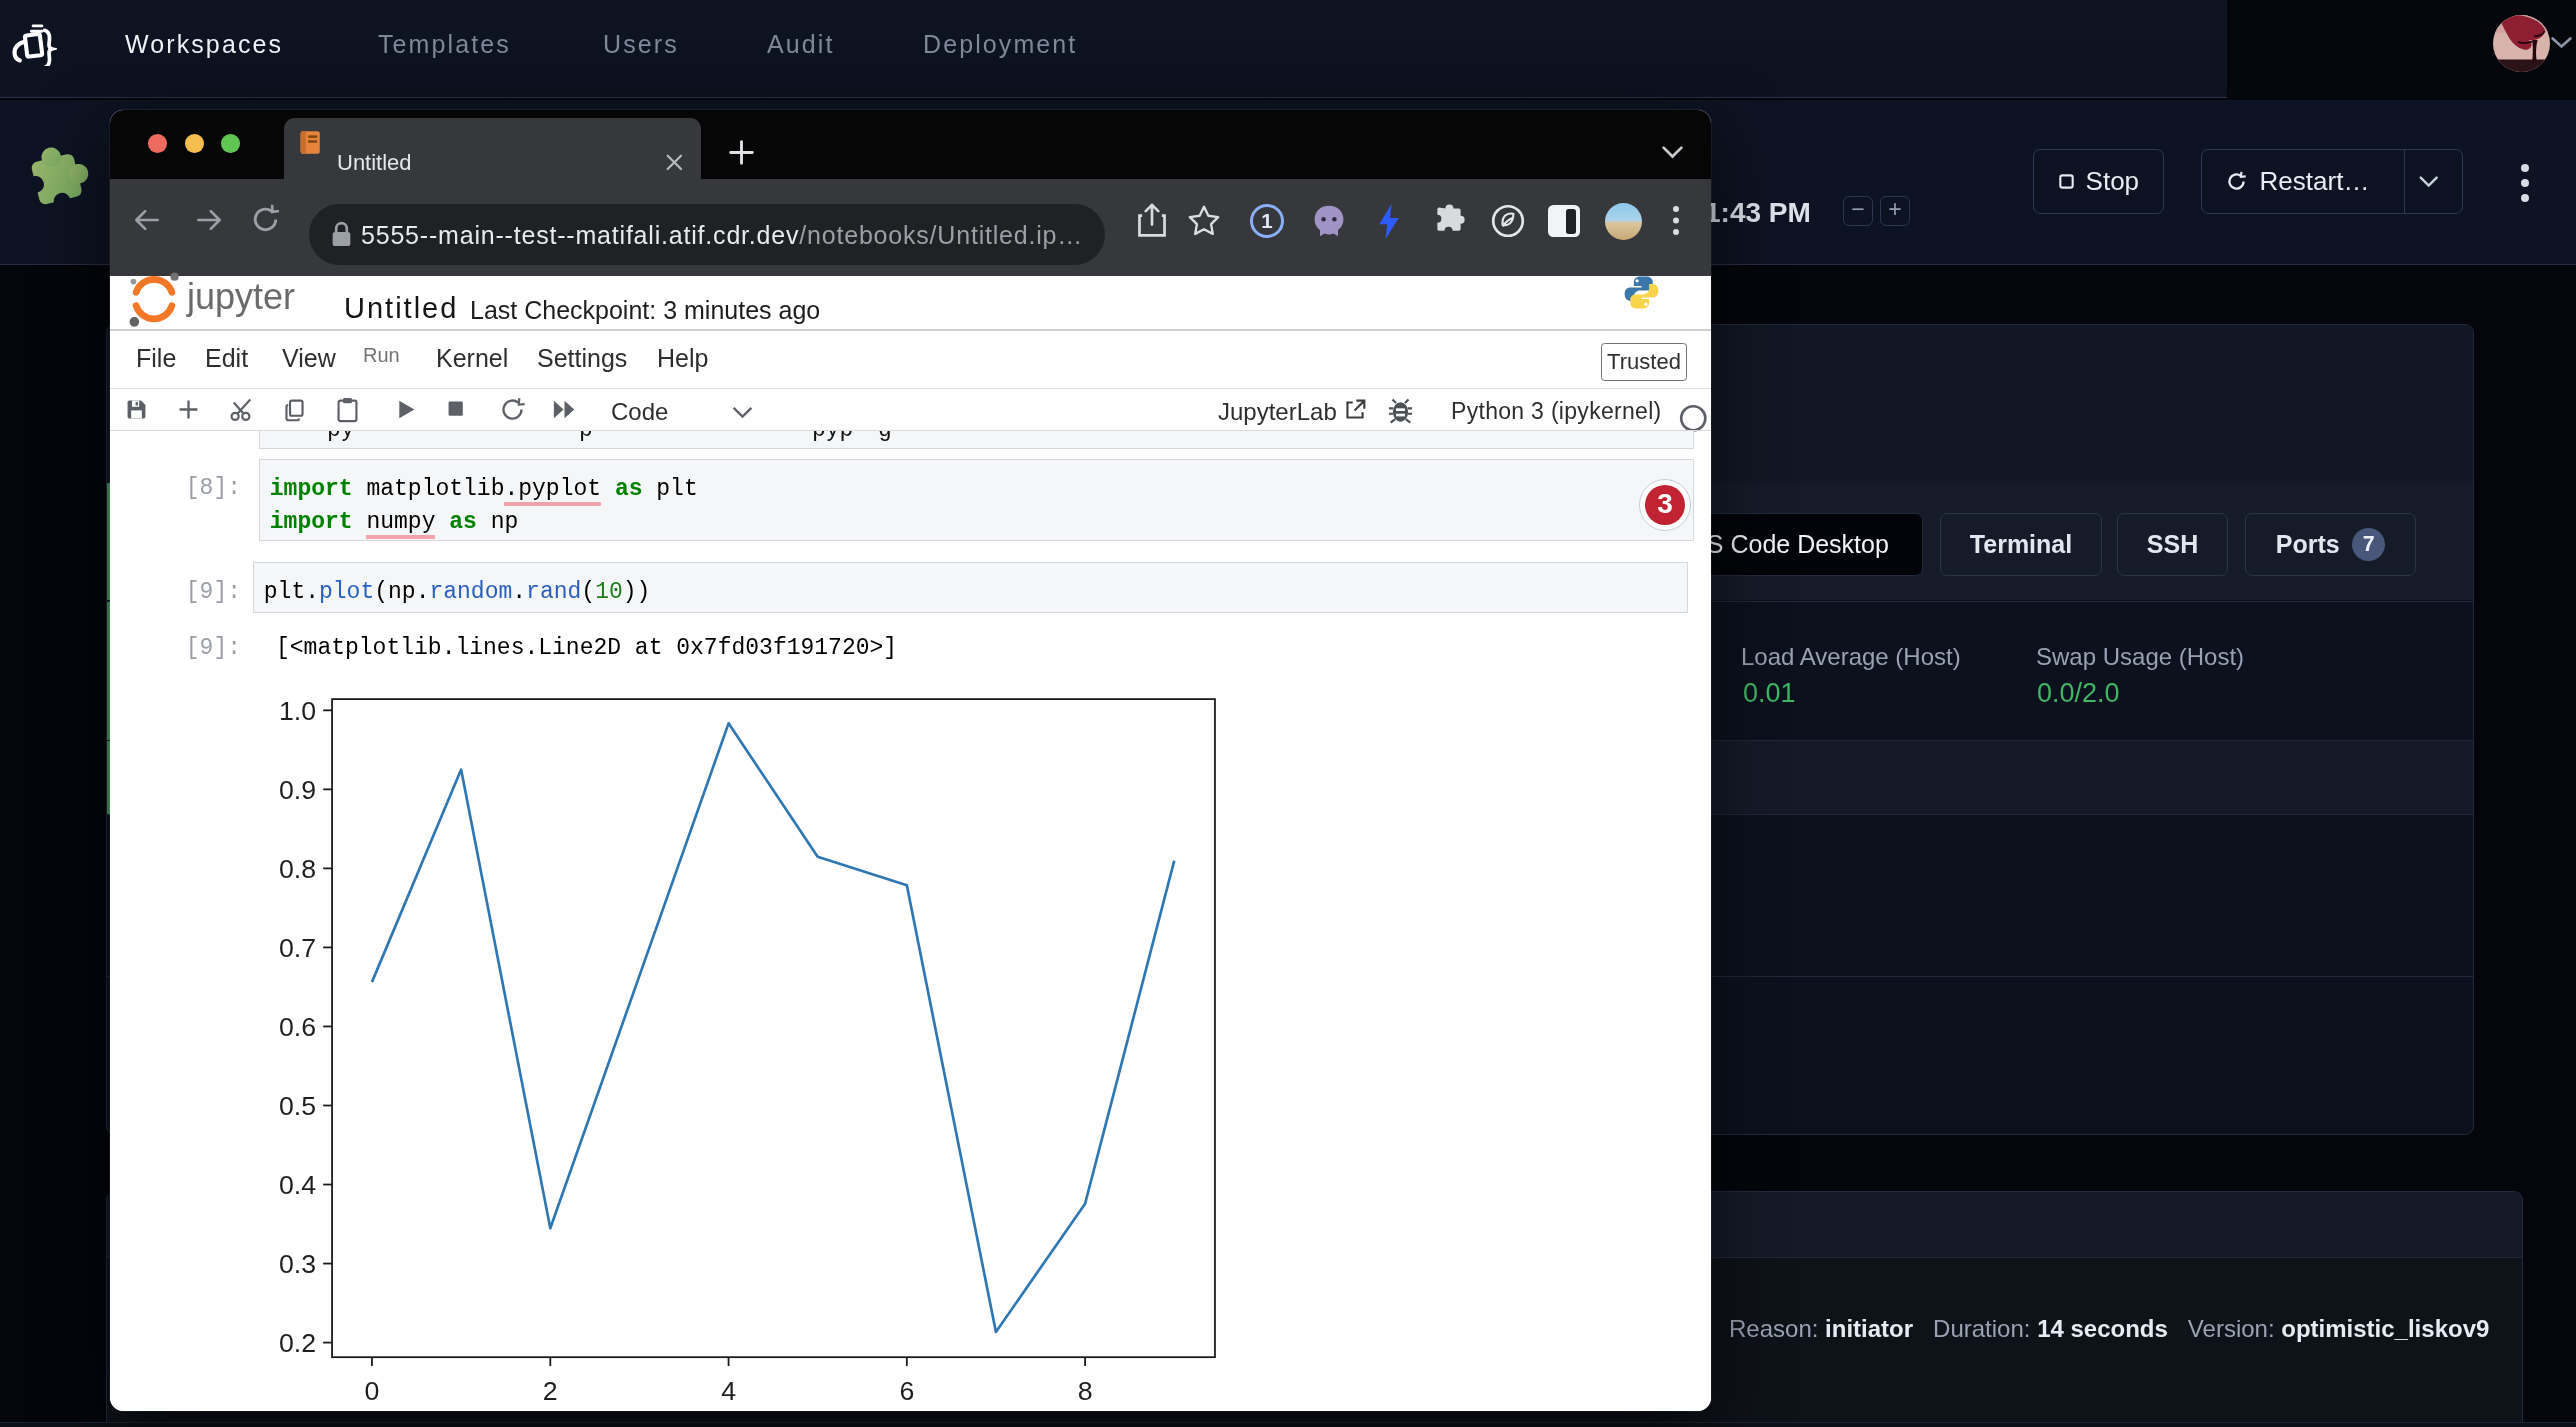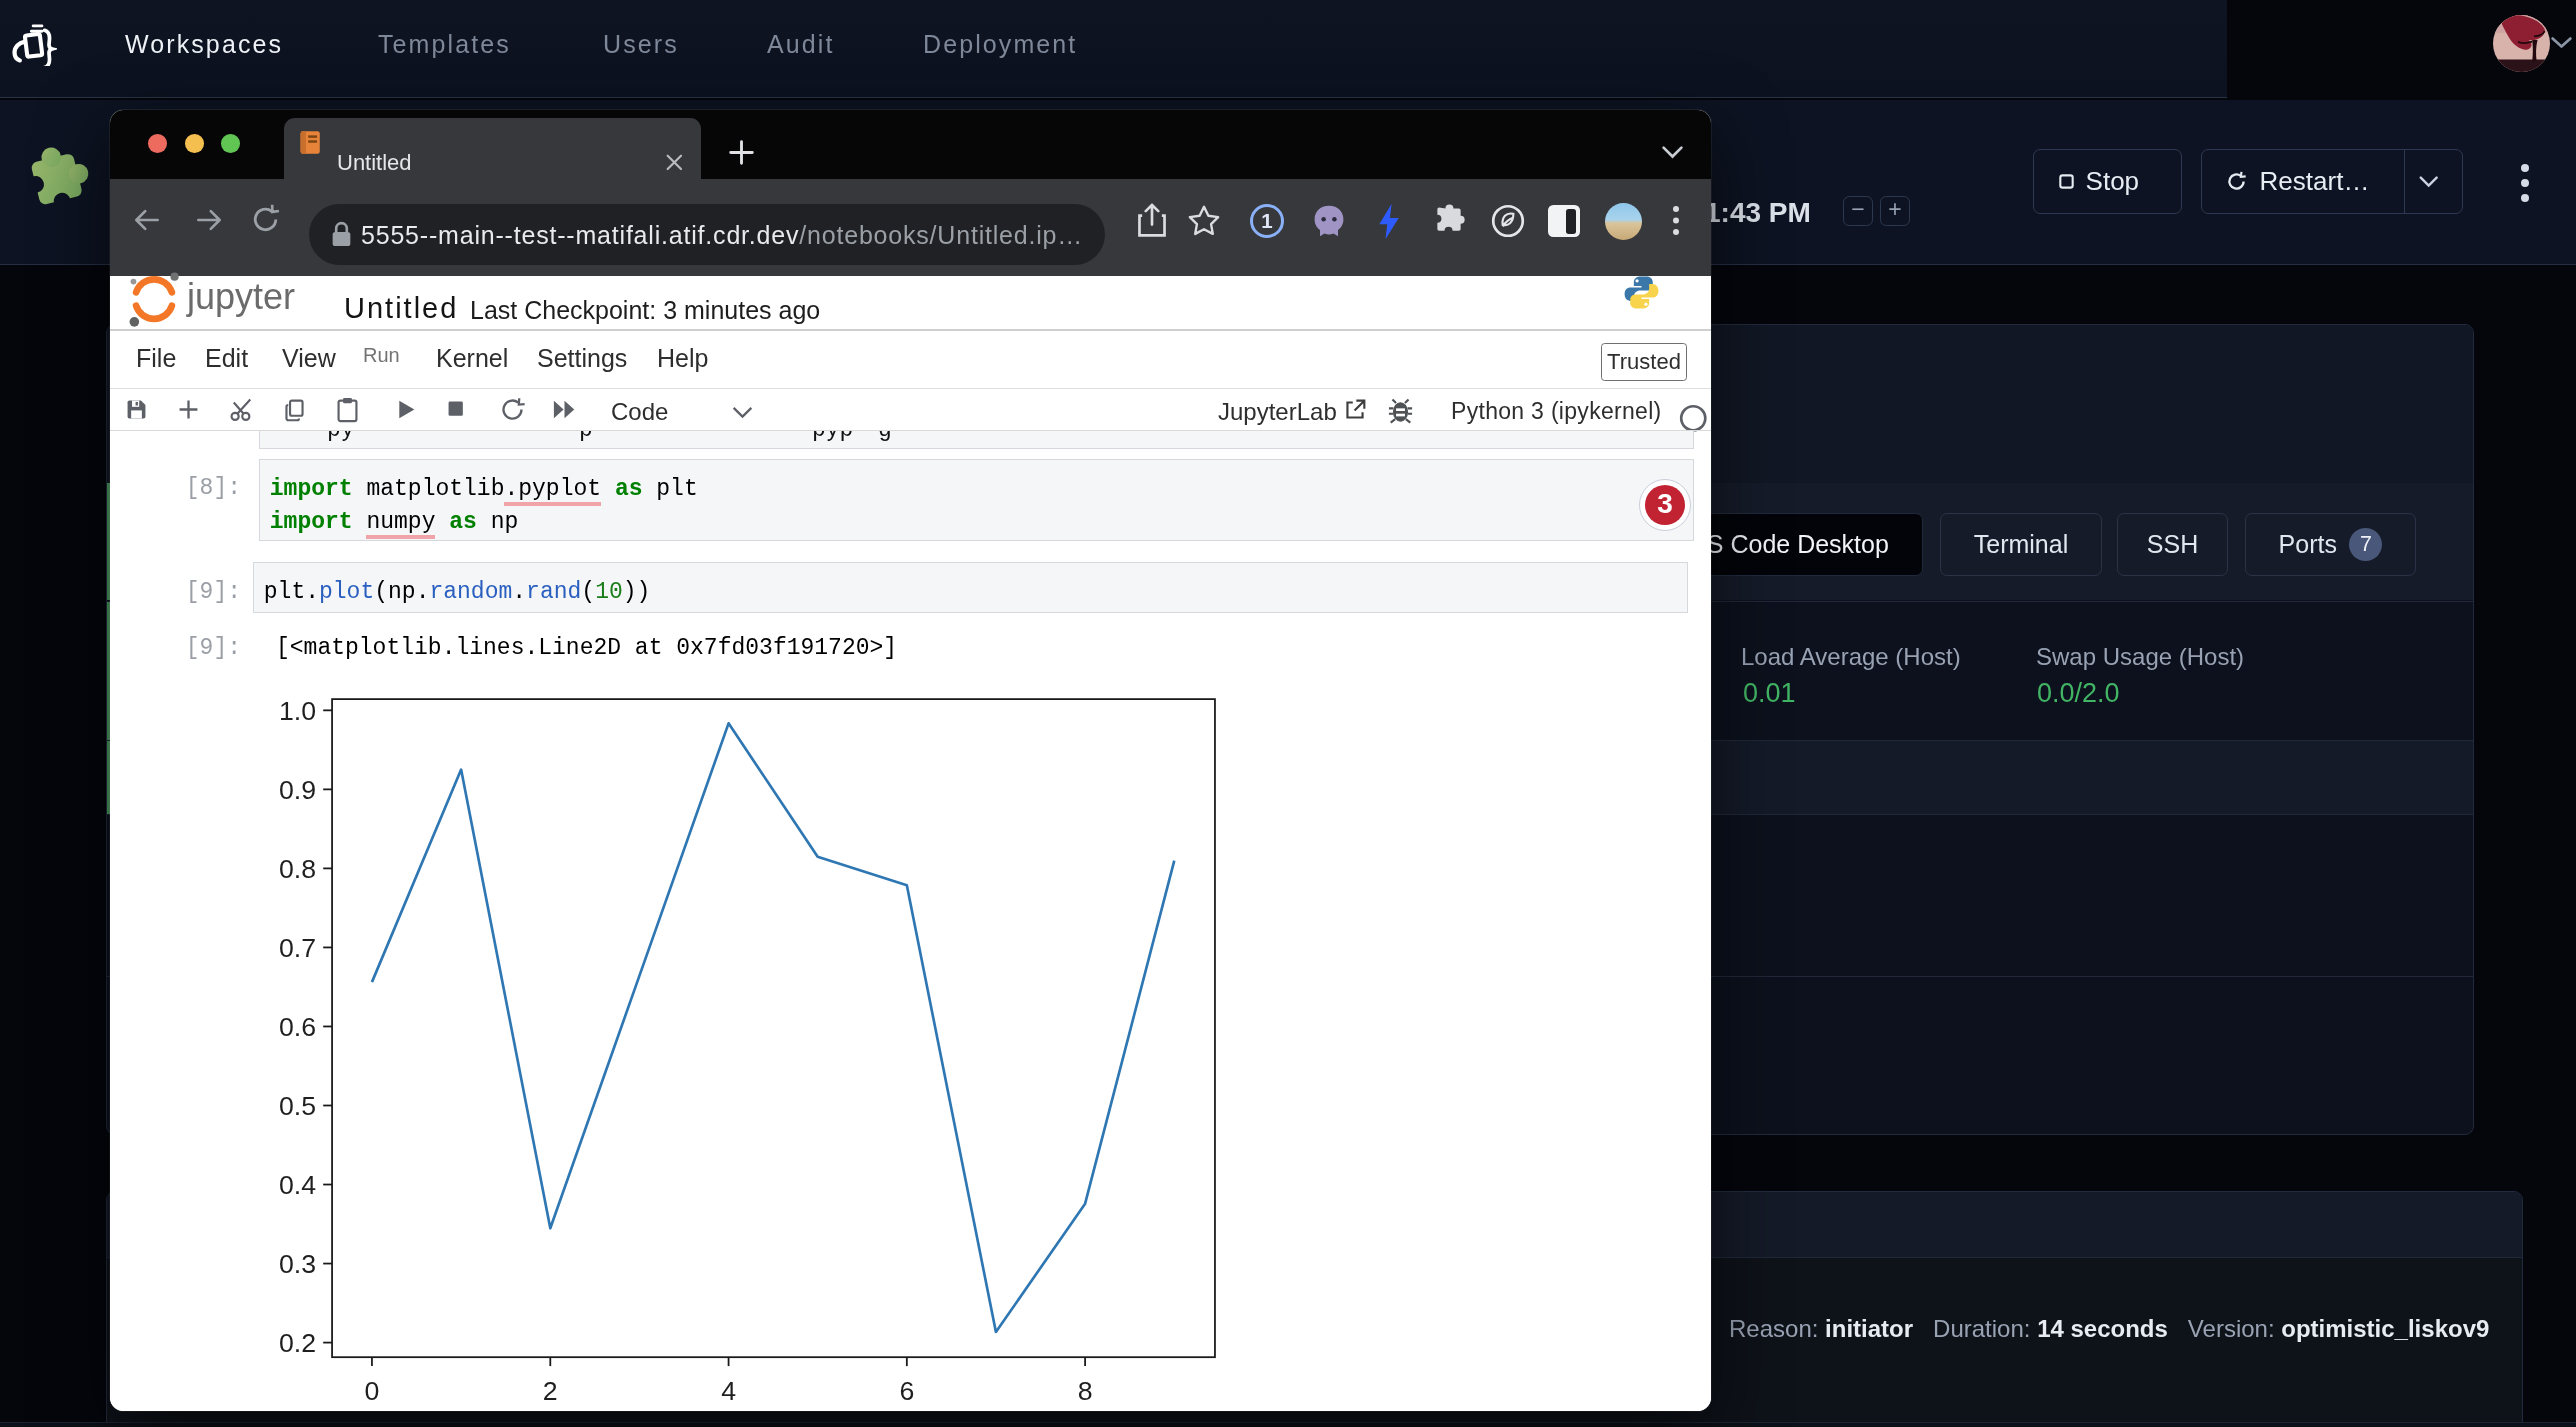--- a/index.html
+++ b/index.html
@@ -10,21 +10,21 @@
   
   #nav { position:absolute; left:0; top:0; width:2227px; height:98px;
          background:linear-gradient(180deg,#0e1422 0%,#0c1220 100%); border-bottom:1.8px solid #2a3347; }
   .navlink { position:absolute; top:28.5px; font-size:25px; letter-spacing:2.1px; line-height:30px; color:#7e8899; }
   .navlink.active { color:#eef1f6; }
 
   
   .card { position:absolute; border:0.9px solid #222b3d; border-radius:9px; overflow:hidden; }
   .divider { position:absolute; left:0; right:0; height:0.9px; background:#202839; }
   .pillbtn { position:absolute; top:513px; height:63px; border:0.9px solid #2b3447; border-radius:7.1px;
-             color:#e2e7ef; font-size:25px; display:flex; align-items:center; justify-content:center; }
+             color:#e2e7ef; font-size:25px; display:flex; align-items:center; justify-content:center;font-weight:bold; }
   .obtn { position:absolute; top:149px; height:65px; border:0.9px solid #2d3952; border-radius:7.1px;
           color:#e8ecf3; font-size:26px; display:flex; align-items:center; }
 
   
   #win { position:absolute; left:110px; top:110px; width:1601px; height:1301px;
          border-radius:13.4px; overflow:hidden; background:#fff;
          box-shadow:0 22px 71px rgba(0,0,0,.6), 0 0 0 0.9px rgba(255,255,255,.08); }
   #titlebar { position:absolute; left:0; top:0; width:100%; height:69px; background:#060607; }
   #tab { position:absolute; left:174px; top:8px; width:417px; height:61px; background:#37383c; border-radius:10.7px 10.7px 0 0; }
   #chromebar { position:absolute; left:0; top:69px; width:100%; height:97px; background:#37383c; }
@@ -92,21 +92,21 @@
     <circle cx="67" cy="41.5" r="11" fill="url(#pz)"></circle>
     <circle cx="17" cy="41.5" r="9.5" fill="#0d1322"></circle>
     <circle cx="41.5" cy="67" r="9.5" fill="#0d1322"></circle>
   </g>
 </svg>
 
 <div class="abs" style="left:1691px;top:197px;width:142px;height:36px;color:#dde2ea;font-size:28px;font-weight:bold;">11:43 PM</div>
 <div class="abs" style="left:1843px;top:196px;width:30px;height:30px;border:0.9px solid #2c3850;border-radius:6.2px;color:#97a1b3;font-size:23px;display:flex;align-items:center;justify-content:center;padding-bottom:2.7px;">−</div>
 <div class="abs" style="left:1880px;top:196px;width:30px;height:30px;border:0.9px solid #2c3850;border-radius:6.2px;color:#97a1b3;font-size:23px;display:flex;align-items:center;justify-content:center;padding-bottom:2.7px;">+</div>
 
-<div class="obtn" style="left:2033px;width:149px;">
+<div class="obtn" style="left:2033px;width:131px;">
   <svg style="margin-left:25px" width="15" height="15" viewBox="0 0 17 17">
       <rect x="1.5" y="1.5" width="14" height="14" rx="2.5" fill="none" stroke="#e6eaf1" stroke-width="2.4"></rect>
     </svg>
   <span style="margin-left:11.6px">Stop</span>
 </div>
 <div class="obtn" style="left:2201px;width:262px;">
   <svg style="margin-left:23px" width="23" height="23" viewBox="0 0 26 26">
       <path d="M21 13 a8 8 0 1 1 -3.2-6.4" fill="none" stroke="#e6eaf1" stroke-width="2.6"></path>
       <path d="M18.6 2 L18 7.6 L23.4 7.2" fill="none" stroke="#e6eaf1" stroke-width="2.4"></path>
     </svg>

